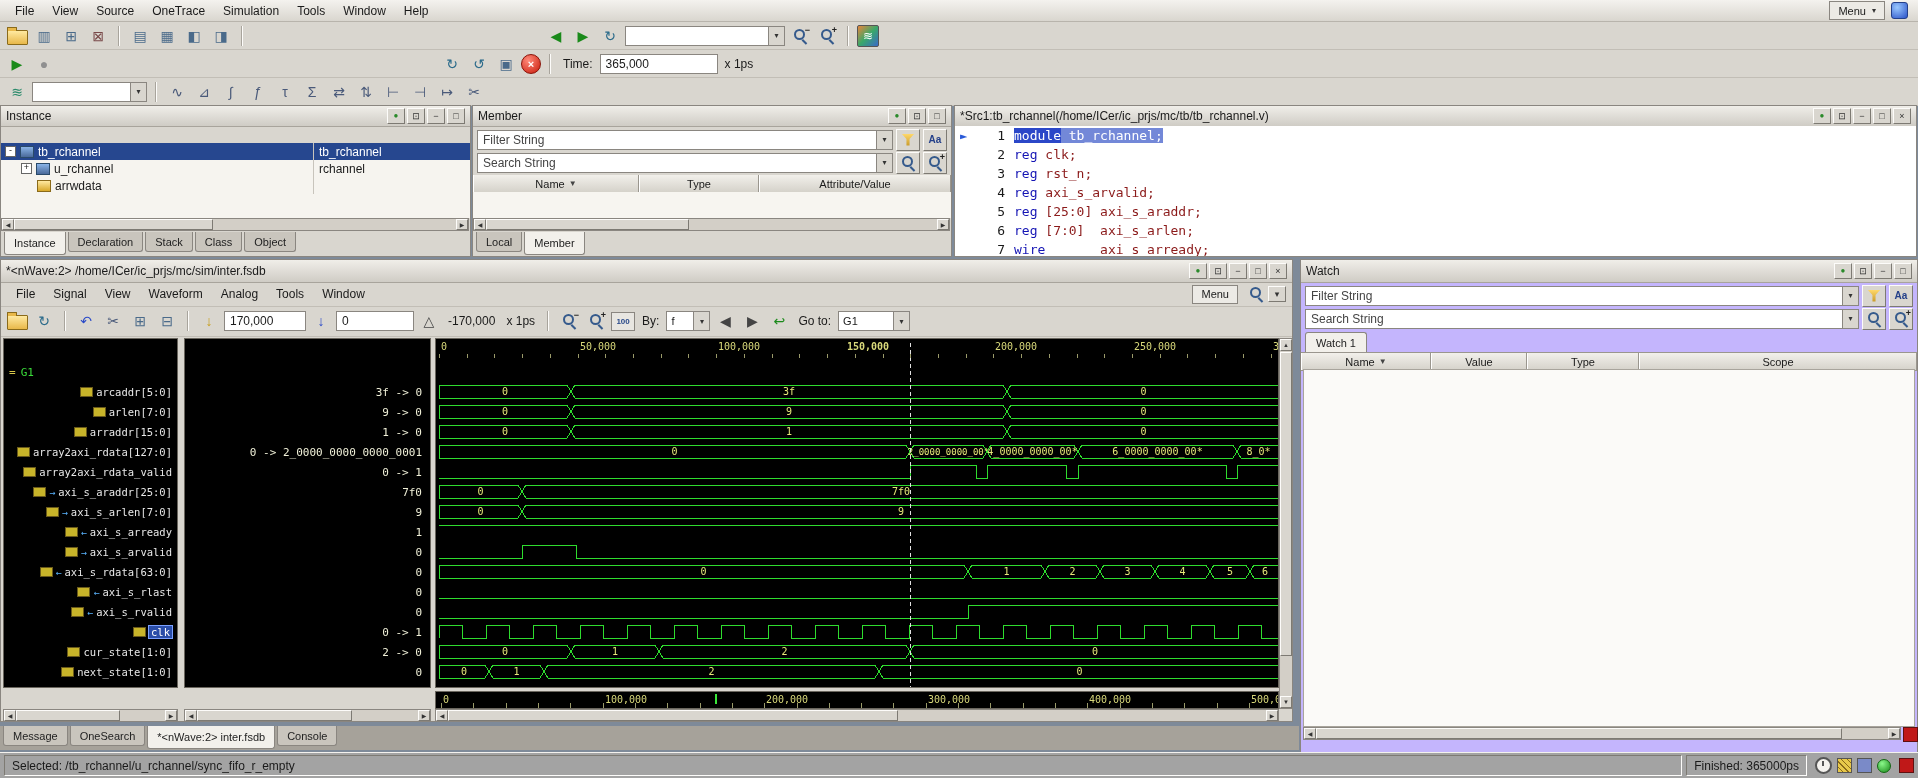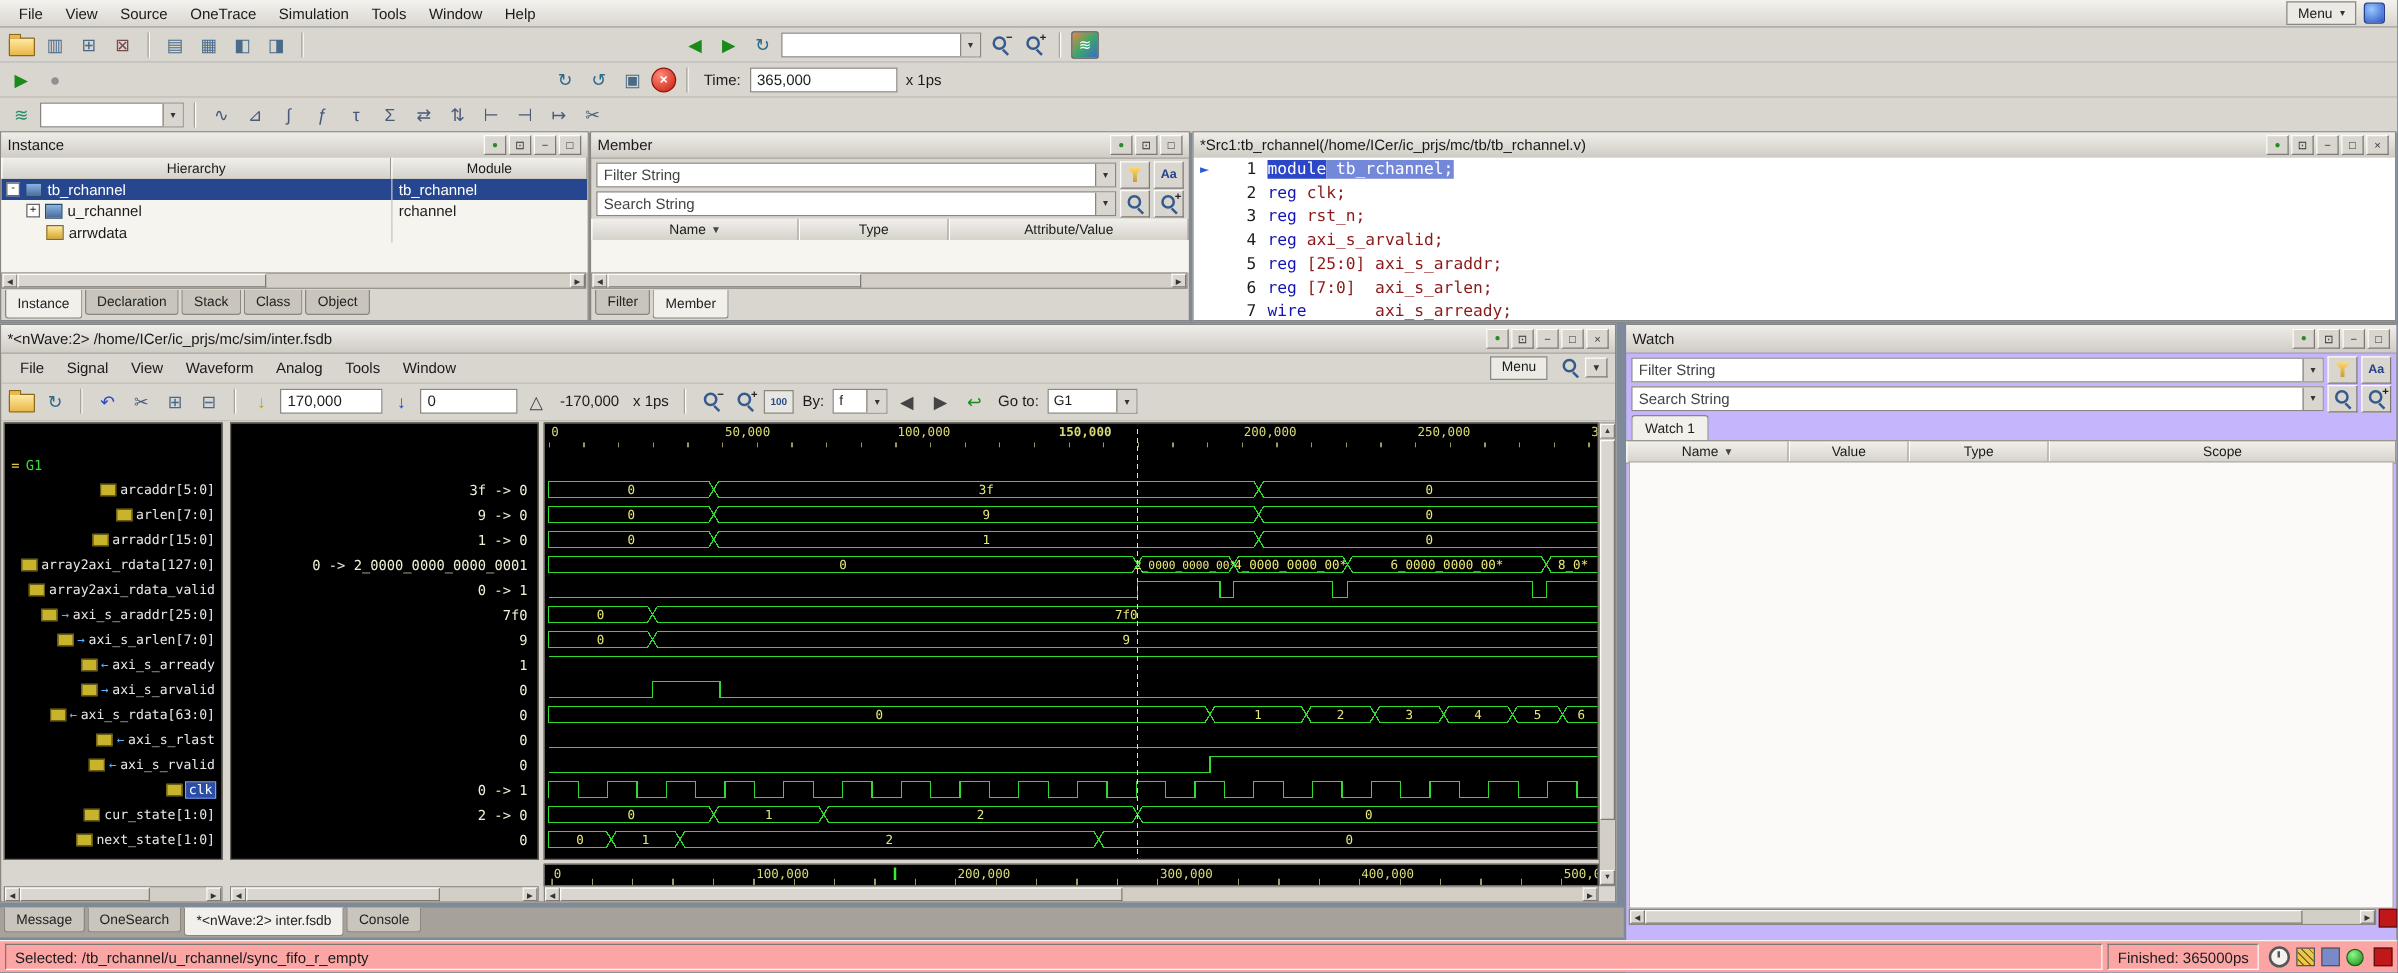--- a/index.html
+++ b/index.html
@@ -156,21 +156,21 @@
   
   #watch-panel{left:1300px;top:259px;width:618px;height:574px;background:#c4b5fd;}
   #watch-header{position:absolute;left:0;right:0;top:92px;display:flex;height:17px;font-size:11px;
             background:linear-gradient(#f2f0eb,#d5d2ca);border-bottom:1px solid #9a968e;border-top:1px solid #9a968e;}
   #watch-body{position:absolute;left:2px;right:2px;top:109px;height:358px;background:#fbfaf8;
             border:1px solid #a8a49c;box-sizing:border-box;}
   #watch-stop{position:absolute;left:602px;top:467px;width:13px;height:13px;background:#c01818;border:1px solid #601010;}
   
   #bottom-tabs{position:absolute;left:0;top:726px;width:1293px;height:24px;background:#a6a29a;
             display:flex;gap:2px;padding:0 3px;align-items:flex-start;}
-  #statusbar{position:absolute;left:0;top:752px;width:1918px;height:26px;background:#fca5a5;
+  #statusbar{position:absolute;left:0;top:752px;width:1918px;height:26px;background:#a3a3a3;
             border-top:1px solid #f4f2ee;display:flex;align-items:center;gap:4px;padding:0 4px;box-sizing:border-box;}
   .status-cell{height:19px;border:1px solid;border-color:#7d7a73 #fdfcfa #fdfcfa #7d7a73;display:flex;
             align-items:center;padding:0 7px;font-size:12px;white-space:nowrap;}
   #status-selected{flex:1;}
   #status-icons{display:flex;align-items:center;gap:5px;padding:0 4px;}
   .st-clock{width:13px;height:13px;border:2px solid #555;border-radius:50%;position:relative;background:#f4f2ee;display:inline-block;}
   .st-clock::after{content:"";position:absolute;left:5px;top:2px;width:2px;height:5px;background:#555;}
   .st-sq{width:13px;height:13px;border:1px solid #555;display:inline-block;}
   .st-mem{background:repeating-linear-gradient(45deg,#e8c84a 0 3px,#8a6a1a 3px 4px);}
   .st-cpu{background:#7a8ac8;}
@@ -273,28 +273,20 @@
   <div id="instance-panel" class="panel" style="left:0;top:105px;width:471px;height:152px;">
     <div class="panel-titlebar">
       <span class="pt-title">Instance</span>
       <span class="win-btns">
         <span class="win-btn pin">●</span>
         <span class="win-btn">⊡</span>
         <span class="win-btn">−</span>
         <span class="win-btn">□</span>
       </span>
     </div>
-    <div id="inst-header" class="grid-header">
-        <div class="gh-cell" style="width: 312px;">
-          <span class="gh-text">Hierarchy</span>
-        </div>
-        <div class="gh-cell" style="flex: 1 1 0%;">
-          <span class="gh-text">Module</span>
-        </div>
-      </div>
     <div id="inst-rows">
         <div class="tree-row selected">
           <div class="tr-hier" style="padding-left: 4px;">
             <span class="expander">-</span>
             <span class="node-icon module"></span>
             <span class="tr-label">tb_rchannel</span>
           </div>
           <div class="tr-mod">tb_rchannel</div>
         </div>
         <div class="tree-row">
@@ -371,21 +363,21 @@
         </div>
         <div class="gh-cell" style="width: 120px;">
           <span class="gh-text">Type</span>
         </div>
         <div class="gh-cell" style="flex: 1 1 0%;">
           <span class="gh-text">Attribute/Value</span>
         </div>
       </div>
     <div style="position:absolute;top:86px;left:0;right:0;height:26px;background:#f7f5f0;"></div>
     <div id="member-tabs" class="tab-row" style="top:126px;">
-        <div class="tab">Filter</div>
+        <div class="tab">Local</div>
         <div class="tab active">Member</div>
       </div>
   <div class="hscroll" style="left: 0px; top: 112px; width: 477px;">
         <div class="sb-btn">◀</div>
         <div class="sb-track">
           <div class="sb-thumb" style="width: 45%;"></div>
         </div>
         <div class="sb-btn">▶</div>
       </div>
     </div>

